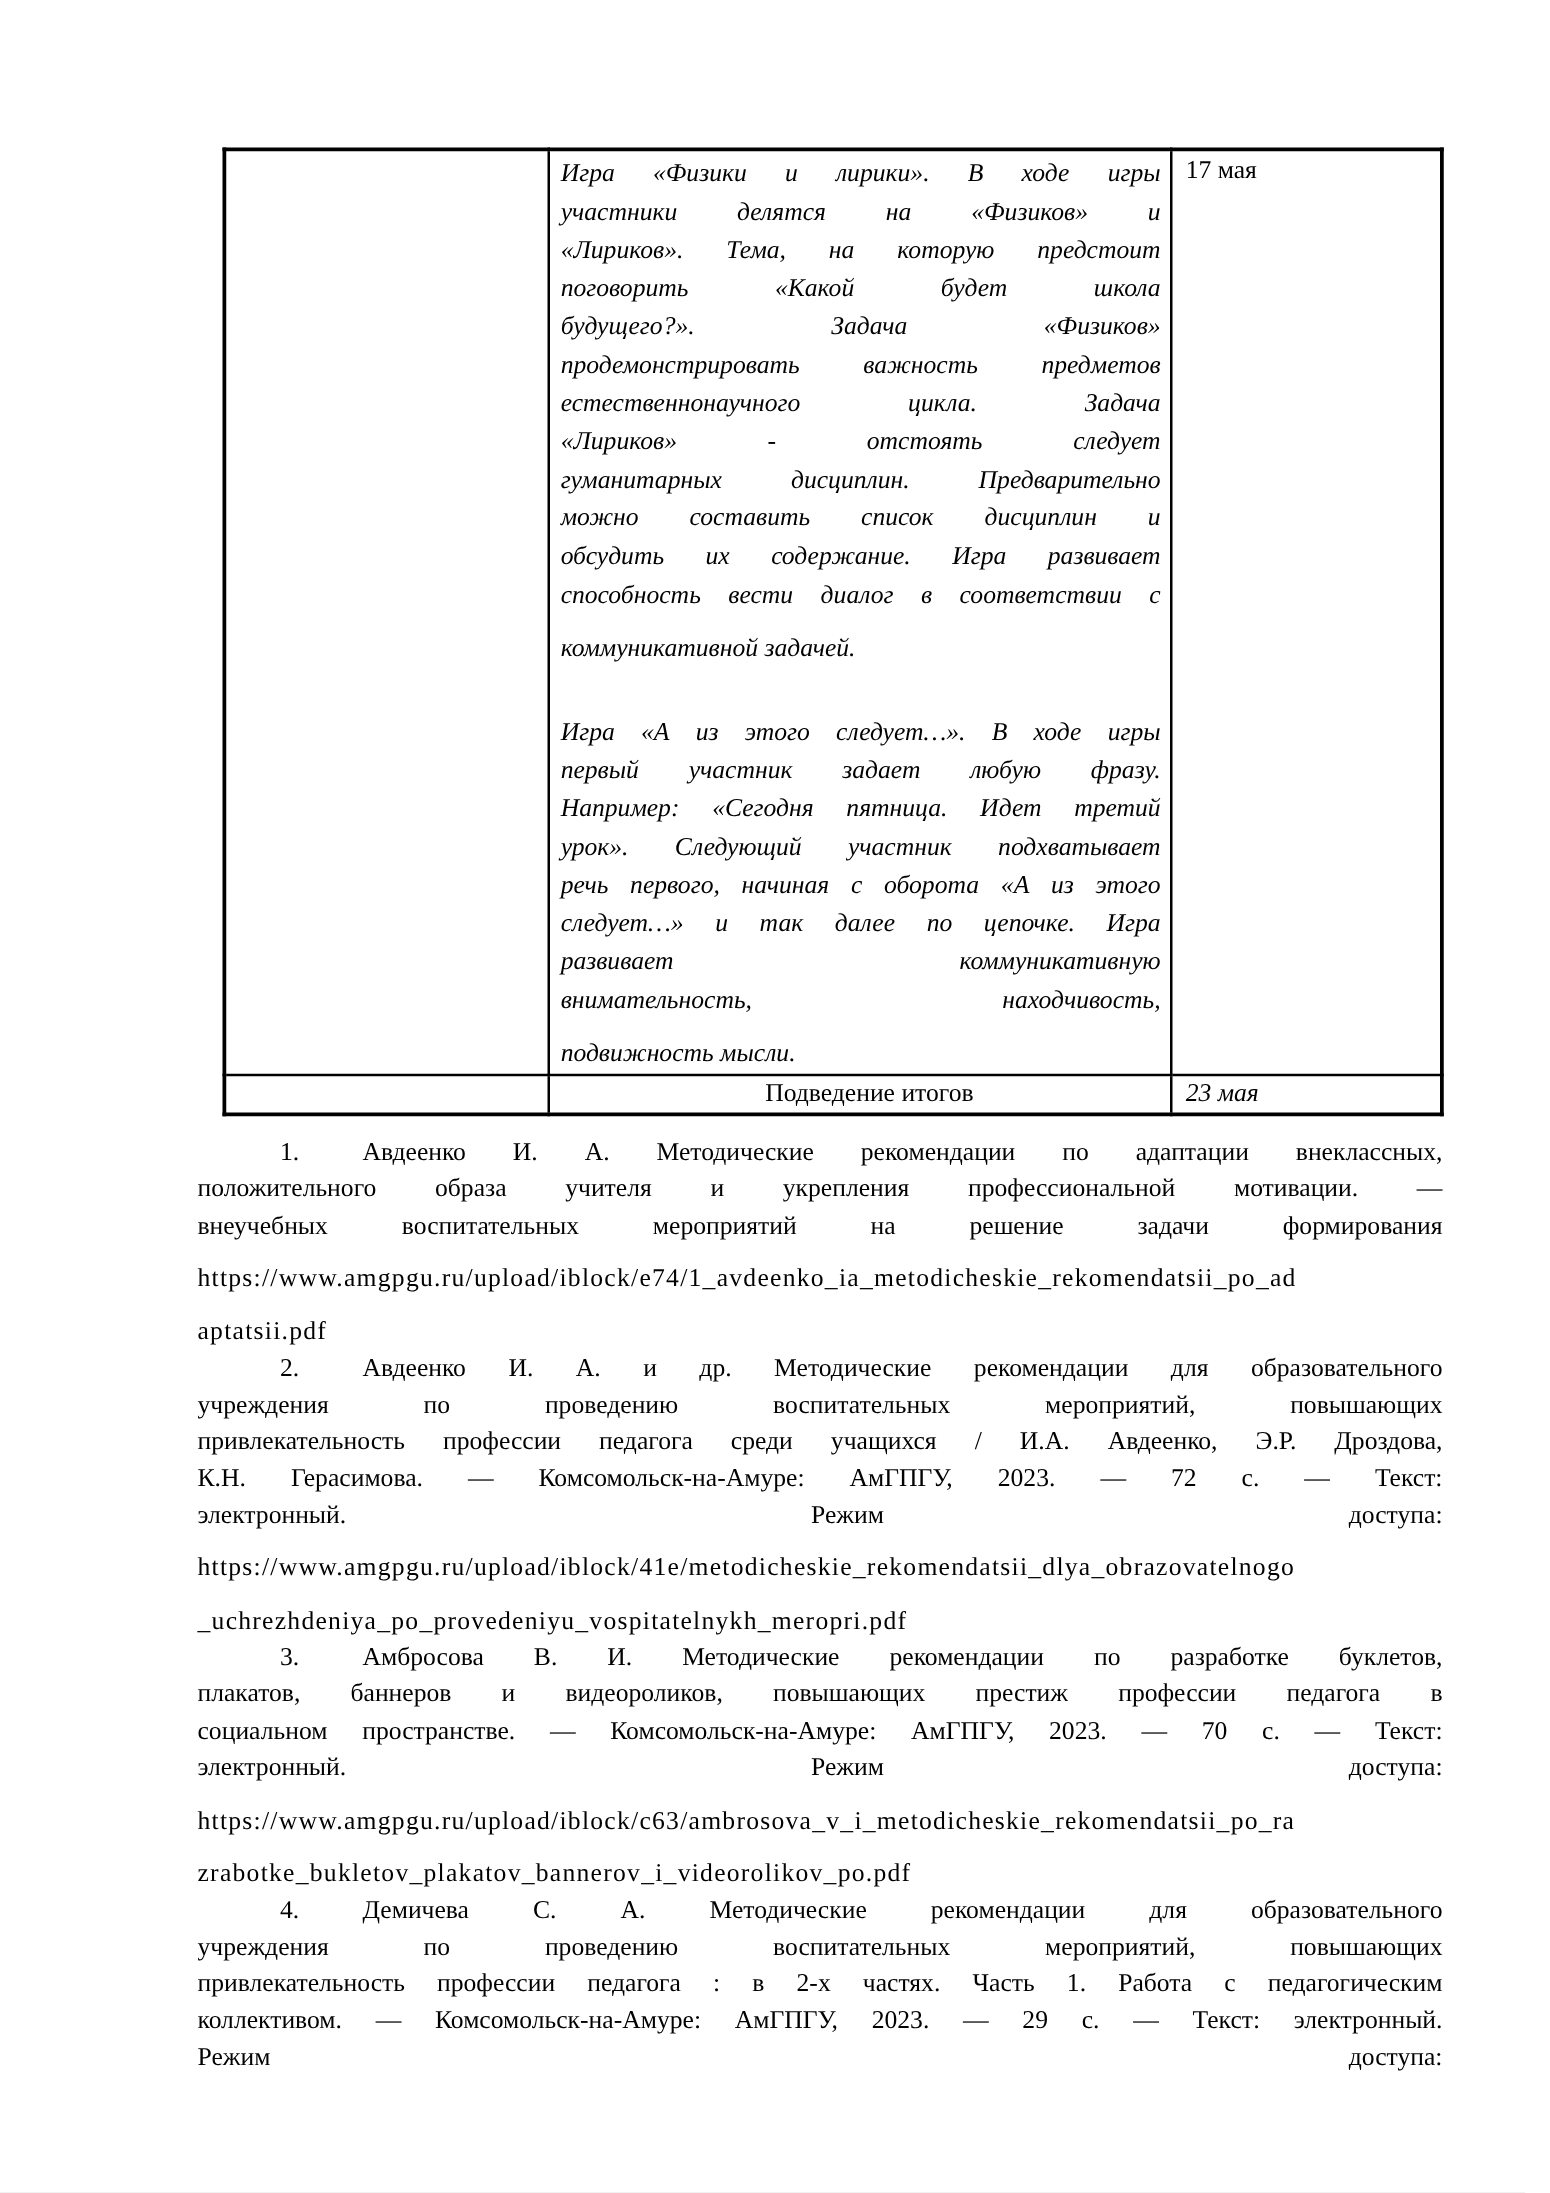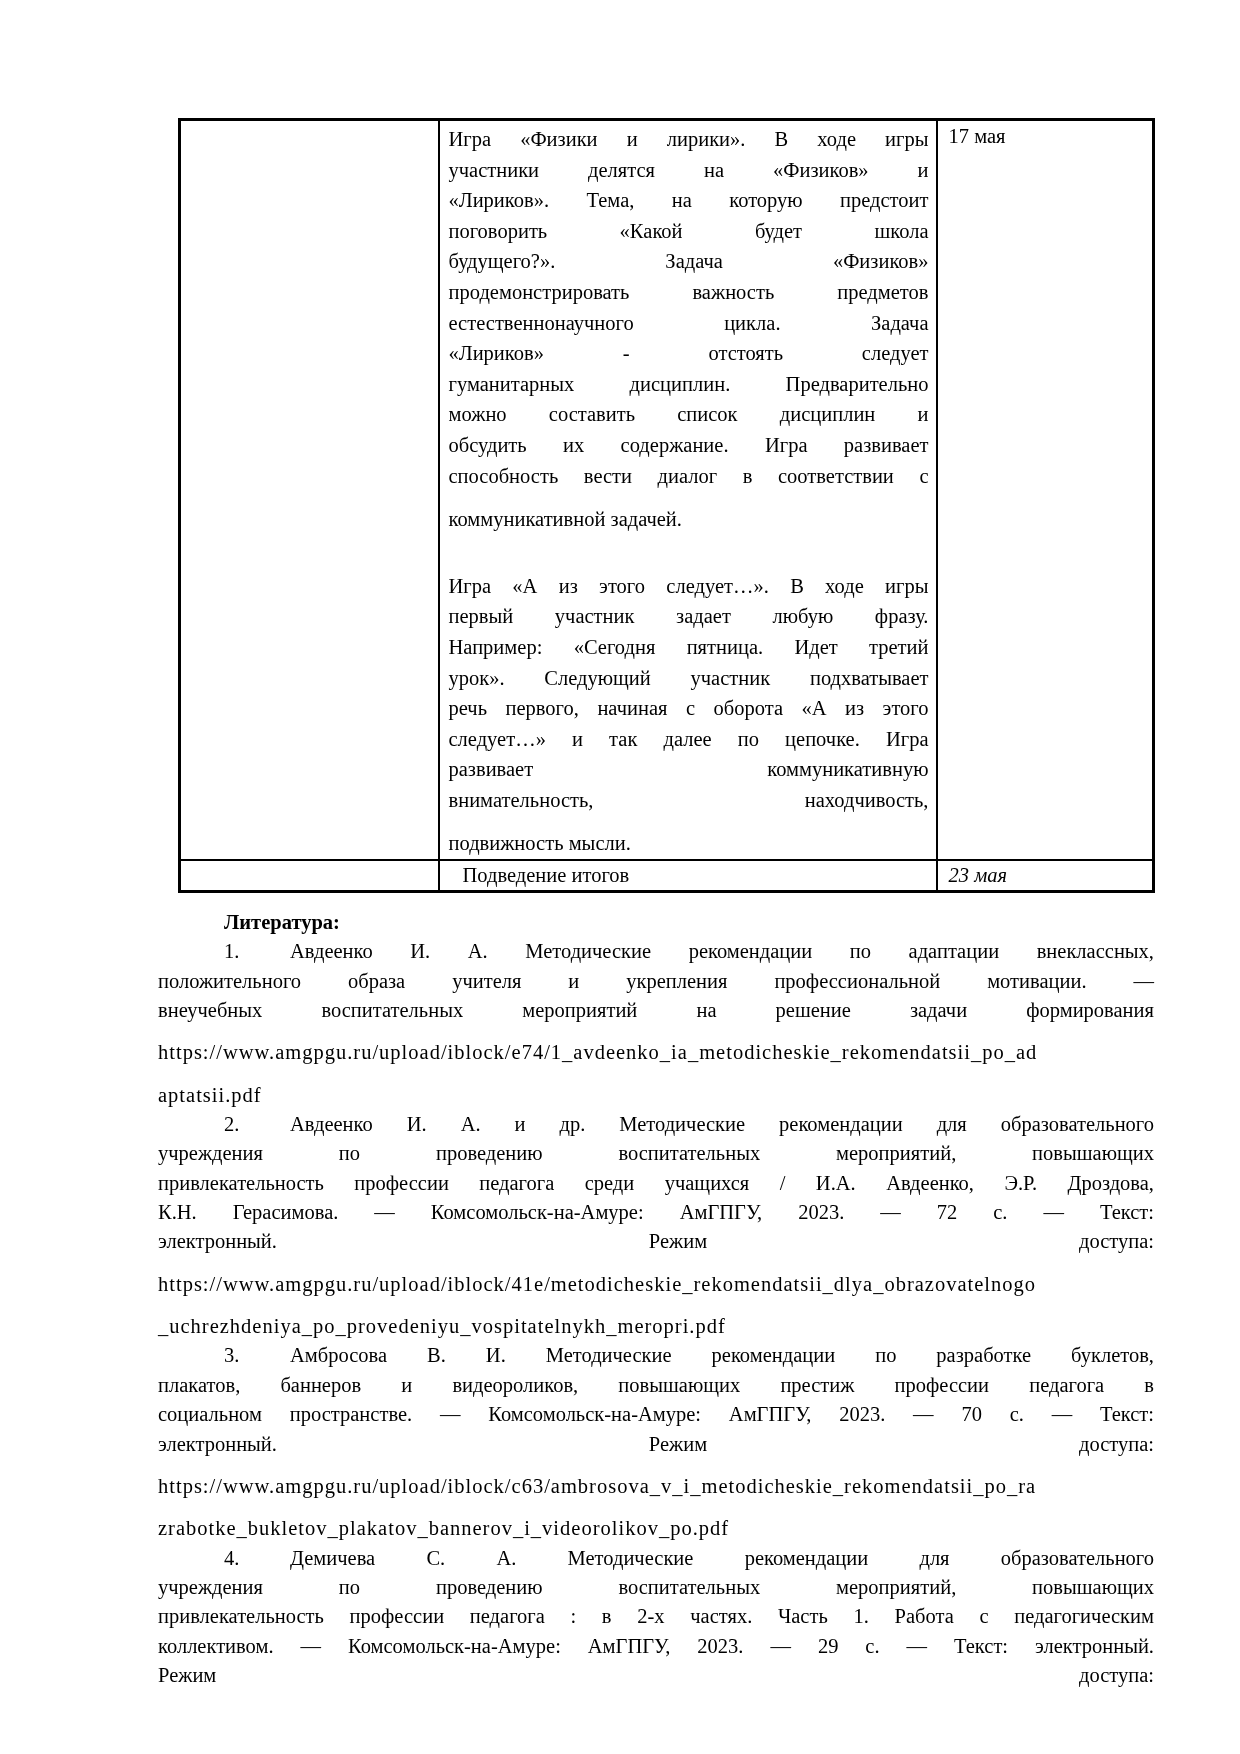--- a/index.html
+++ b/index.html
@@ -20,23 +20,23 @@
   }
   table.tbl td{
     border:2px solid #000;
     vertical-align:top;
     font-size:20.5px;
   }
   td.c-act{padding:3px 7px 0 9px;}
   td.c-date{padding:1px 4px 0 11px;line-height:28px;}
   tr.r1 td{height:710px;}
   tr.r2 td{height:26px;padding-top:2px;line-height:24px;}
-  tr.r2 td.c-act{padding-left:23px;}
+  tr.r2 td.c-act{padding-left:23px;text-align:center;}
   tr.r2 td.c-date{padding-left:11px;font-style:italic;}
-  .cellpara{line-height:30.6px;}
+  .cellpara{line-height:30.6px;font-style:italic;}
   .cellpara.p2{margin-top:36px;}
   
   .ln{
     text-align:justify;
     text-align-last:justify;
     -moz-text-align-last:justify;
   }
   .ln.left{text-align:left;text-align-last:left;margin-top:13px;-moz-text-align-last:left;}
   
   .lit{
@@ -102,21 +102,20 @@
         <div>Подведение итогов</div>
       </td>
       <td class="c-date">
         <div>23 мая</div>
       </td>
     </tr>
   </tbody>
     </table>
 
   <div class="lit">
-    <div class="lit-head">Литература:</div>
 
     <div>
       <div class="ln first"><span class="num">1.</span><span>Авдеенко И. А. Методические рекомендации по адаптации внеклассных,</span></div>
       <div class="ln">положительного образа учителя и укрепления профессиональной мотивации. —</div>
       <div class="ln">внеучебных воспитательных мероприятий на решение задачи формирования</div>
       <div class="ln left url">https://www.amgpgu.ru/upload/iblock/e74/1_avdeenko_ia_metodicheskie_rekomendatsii_po_ad</div>
       <div class="ln left url">aptatsii.pdf</div>
     </div>
 
     <div>

